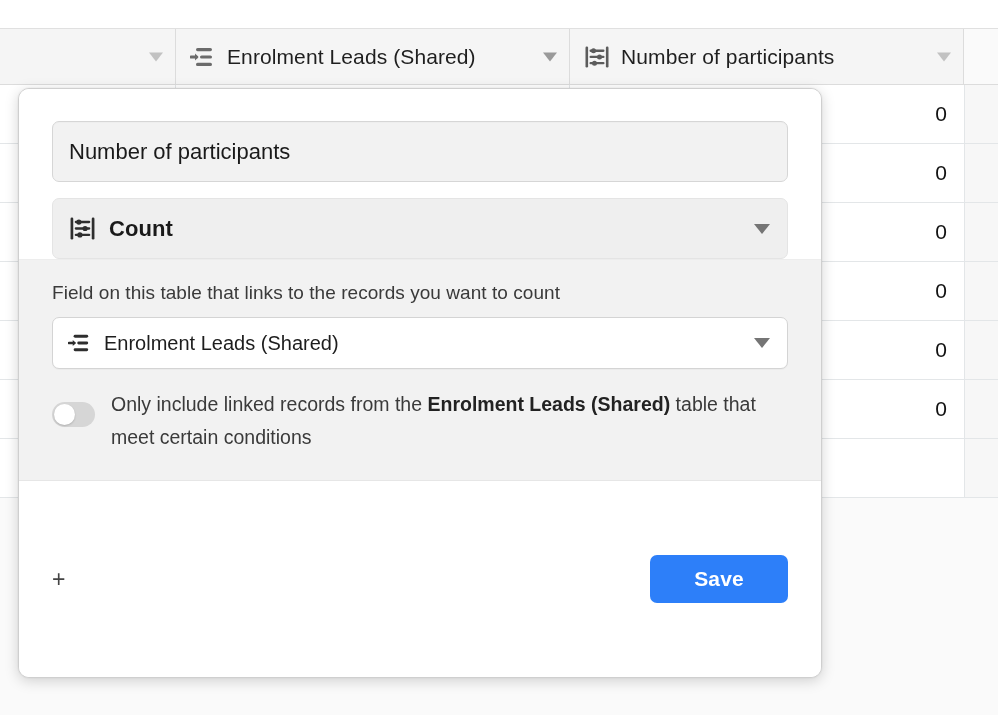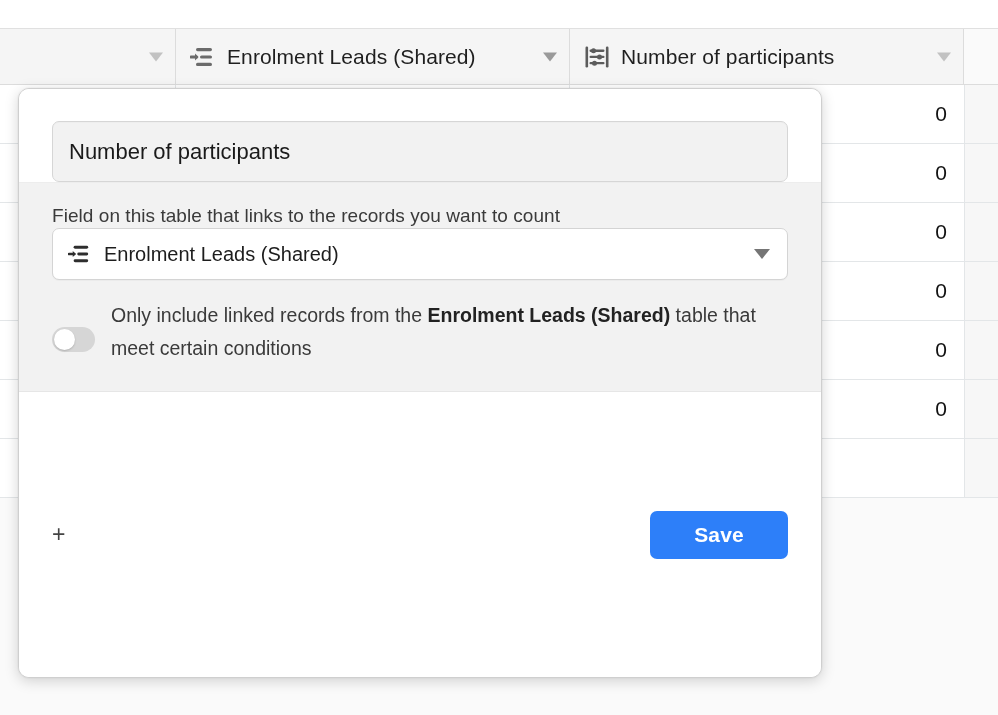--- a/index.html
+++ b/index.html
@@ -196,21 +196,21 @@
     background: #f2f2f2;
     padding: 22px 33px 26px 33px;
     border-top: 1px solid #ededed;
     border-bottom: 1px solid #e6e6e6;
   }
 
   .panel-label {
     font-size: 19px;
     color: #3a3a3a;
     letter-spacing: .05px;
-    margin-bottom: 1px;
+    margin-bottom: 13px;
   }
 
   .link-select {
     position: relative;
     width: 100%;
     height: 52px;
     background: #ffffff;
     border: 1px solid #d4d4d4;
     border-radius: 7px;
     display: flex;
@@ -218,21 +218,21 @@
     padding: 0 15px;
     cursor: pointer;
     box-shadow: 0 1px 1px rgba(0,0,0,0.03);
   }
   .link-select-icon { margin-right: 12px; display:flex; align-items:center; }
   .link-select-label { font-size: 20px; color: #1d1d1d; }
 
   .cond-row {
     margin-top: 19px;
     display: flex;
-    align-items: center;
+    align-items: flex-start;
   }
 
   .toggle {
     flex: 0 0 auto;
     width: 43px;
     height: 25px;
     border-radius: 13px;
     background: #d6d6d6;
     position: relative;
     margin-top: 14px;
@@ -400,20 +400,36 @@
       <div class="gc4"></div>
     </div>
   </div>
 
   <div class="modal">
 
     <div class="modal-top">
 
       <input class="name-input" type="text" value="Number of participants" placeholder="Field name (optional)" style="">
 
+      <div class="type-select">
+        <span class="type-select-icon">
+          <svg width="27" height="25" viewBox="0 0 26 24">
+            <rect x="1.5" y="1.5" width="2.6" height="21" rx="1.2" fill="#2e2e2e"></rect>
+            <rect x="21.9" y="1.5" width="2.6" height="21" rx="1.2" fill="#2e2e2e"></rect>
+            <rect x="5.5" y="4.6" width="15" height="2.3" rx="1.1" fill="#2e2e2e"></rect>
+            <rect x="5.5" y="10.8" width="15" height="2.3" rx="1.1" fill="#2e2e2e"></rect>
+            <rect x="5.5" y="17" width="15" height="2.3" rx="1.1" fill="#2e2e2e"></rect>
+            <circle cx="9.5" cy="5.8" r="2.5" fill="#2e2e2e"></circle>
+            <circle cx="15.5" cy="12" r="2.5" fill="#2e2e2e"></circle>
+            <circle cx="10.5" cy="18.2" r="2.5" fill="#2e2e2e"></circle>
+          </svg>
+        </span>
+        <span class="type-select-label">Count</span>
+        <span class="sel-chev"></span>
+      </div>
 
     </div>
 
     <div class="panel">
       <div class="panel-label">Field on this table that links to the records you want to count</div>
 
       <div class="link-select">
         <span class="link-select-icon">
           <svg width="24" height="20" viewBox="0 0 26 22">
             <rect x="6" y="2" width="16" height="3.2" rx="1.6" fill="#2e2e2e"></rect>

